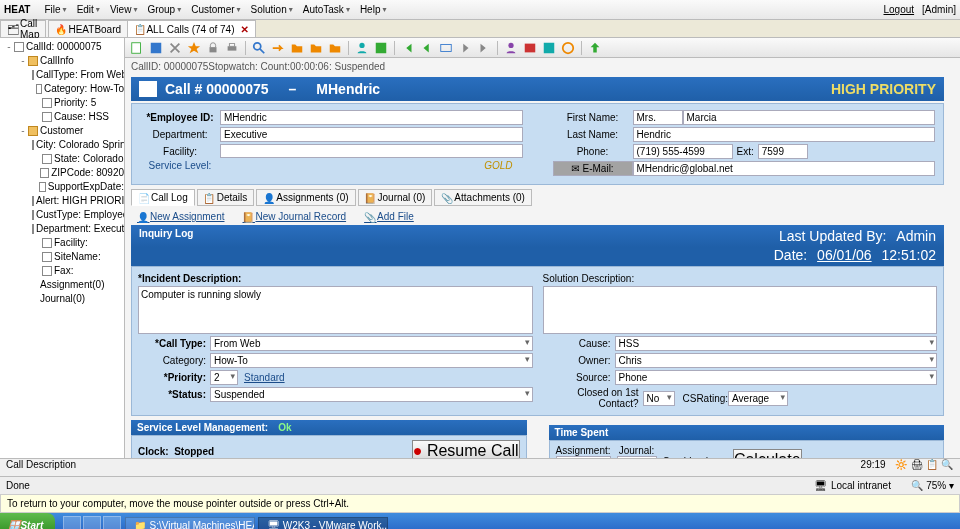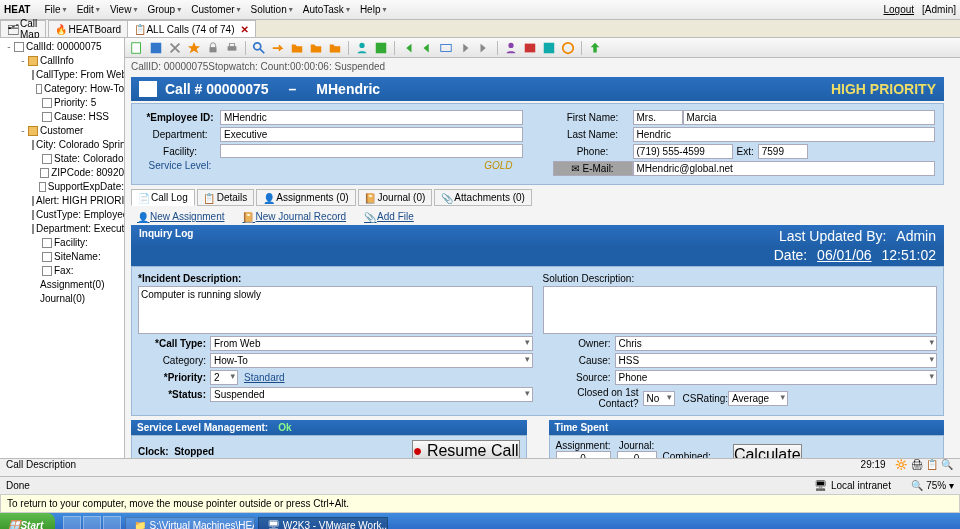--- a/index.html
+++ b/index.html
@@ -85,21 +85,21 @@
 .inq-h { font-size:10px; margin-bottom:2px; }
 .inq-h.bold { font-weight:bold; }
 .ta { background:#fff; border:1px solid #aab; width:100%; height:48px; padding:2px; font-size:10px; resize:none; }
 .sel { background:#fff; border:1px solid #aab; padding:1px 14px 1px 3px; font-size:10px; flex:1; position:relative; }
 .sel::after { content:'▾'; position:absolute; right:2px; top:0; font-size:9px; color:#666; }
 .inq-row { display:flex; align-items:center; margin-top:2px; }
 .inq-lab { width:72px; text-align:right; padding-right:4px; }
 .inq-lab.bold { font-weight:bold; }
 
 
-.pair-row { display:flex; gap:22px; margin-top:4px; }
+.pair-row { display:flex; gap:22px; margin-top:4px;align-items:center; }
 .pcol { flex:1; }
 .pbody { background:#c7ddf2; border:1px solid #9bb8d7; padding:4px 6px; font-size:10px; }
 .btn { background:linear-gradient(to bottom,#fafafa,#d8d8d8); border:1px solid #888; padding:1px 0; font-size:16px;margin-left:16px; }
 .btn .red { color:#c00; }
 .val-cell { background:#fff; border:1px solid #aab; padding:1px 3px; min-width:80px; text-align:center; }
 .mini-head { background:linear-gradient(to bottom,#2a6fbf,#1f5fa8); color:#fff; font-weight:bold; padding:2px 6px; font-size:10px; display:flex; align-items:center; }
 .ok { color:#89f889; margin-left:10px; }
 
 
 .statusbar { height:18px; border-top:1px solid #bbb; display:flex; align-items:flex-start; padding:0 6px; background:#f0f0f0; font-size:10px; }
@@ -527,26 +527,26 @@
             </div>
           <div class="inq-row">
               <span class="inq-lab bold">*Status:</span>
               <div class="sel">Suspended</div>
             </div>
         </div>
         <div class="inq-col">
           <div class="inq-h">Solution Description:</div>
           <div class="ta"></div>
           <div class="inq-row">
+              <span class="inq-lab">Cause:</span>
+              <div class="sel">HSS</div>
+            </div>
+          <div class="inq-row">
               <span class="inq-lab">Owner:</span>
               <div class="sel">Chris</div>
-            </div>
-          <div class="inq-row">
-              <span class="inq-lab">Cause:</span>
-              <div class="sel">HSS</div>
             </div>
           <div class="inq-row">
               <span class="inq-lab">Source:</span>
               <div class="sel">Phone</div>
             </div>
           <div class="inq-row">
               <span class="inq-lab" style="width:100px">Closed on 1st Contact?</span>
               <div class="sel" style="flex:none;width:32px">No</div>
               <span style="margin-left:8px">CSRating:</span>
               <div class="sel" style="flex:none;width:60px">Average</div>

